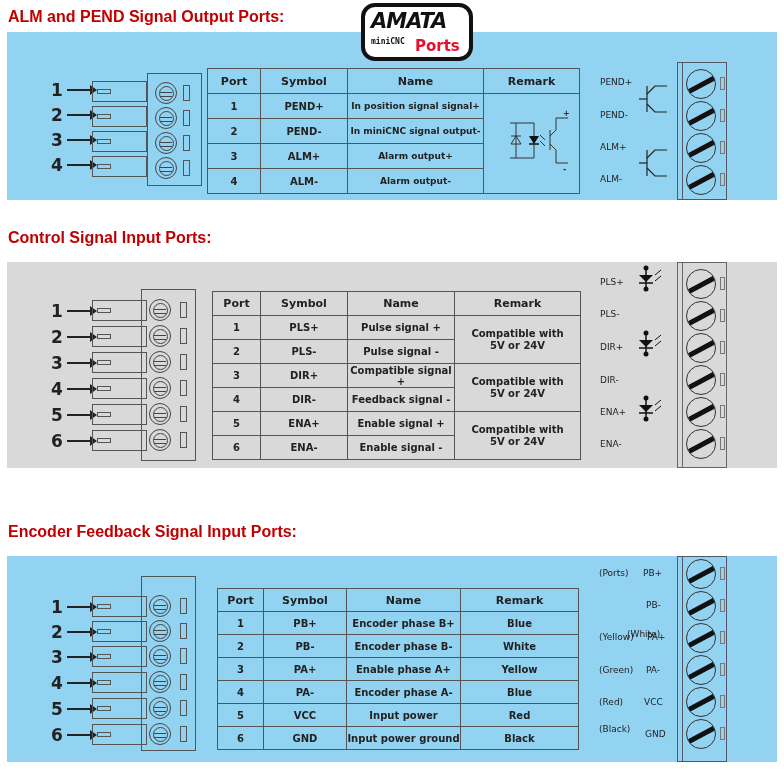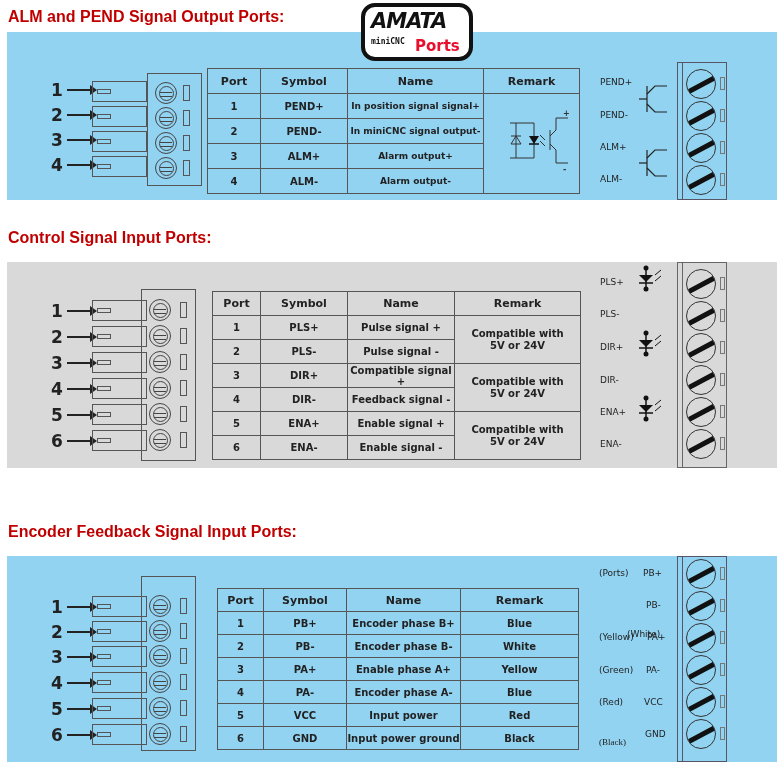--- a/index.html
+++ b/index.html
@@ -418,21 +418,21 @@
     <span class="label-sm" style="left:592px;top:12px;">(Ports)</span>
     <span class="label-sm" style="left:636px;top:12px;">PB+</span>
     <span class="label-sm" style="left:620px;top:44px;margin-top:29px;">(White)</span>
     <span class="label-sm" style="left:639px;top:44px;">PB-</span>
     <span class="label-sm" style="left:592px;top:76px;">(Yellow)</span>
     <span class="label-sm" style="left:640px;top:76px;">PA+</span>
     <span class="label-sm" style="left:592px;top:109px;">(Green)</span>
     <span class="label-sm" style="left:639px;top:109px;">PA-</span>
     <span class="label-sm" style="left:592px;top:141px;">(Red)</span>
     <span class="label-sm" style="left:637px;top:141px;">VCC</span>
-    <span class="label-sm" style="left:592px;top:181px;font-family:Liberation Serif, serif;">(Black)</span>
+    <span class="label-sm" style="left:592px;top:168px;">(Black)</span>
     <span class="label-sm" style="left:638px;top:173px;">GND</span>
   </div>
   <div style="position:absolute;left:670px;top:0;width:50px;height:206px;border:1.2px solid #556;box-sizing:border-box;">
     <div style="position:absolute;left:4px;top:0;bottom:0;border-left:1px solid #556;"></div>
     <div class="term-screw" style="left:8px;top:2px;"></div>
     <div class="term-screw" style="left:8px;top:34px;"></div>
     <div class="term-screw" style="left:8px;top:66px;"></div>
     <div class="term-screw" style="left:8px;top:98px;"></div>
     <div class="term-screw" style="left:8px;top:130px;"></div>
     <div class="term-screw" style="left:8px;top:162px;"></div>

